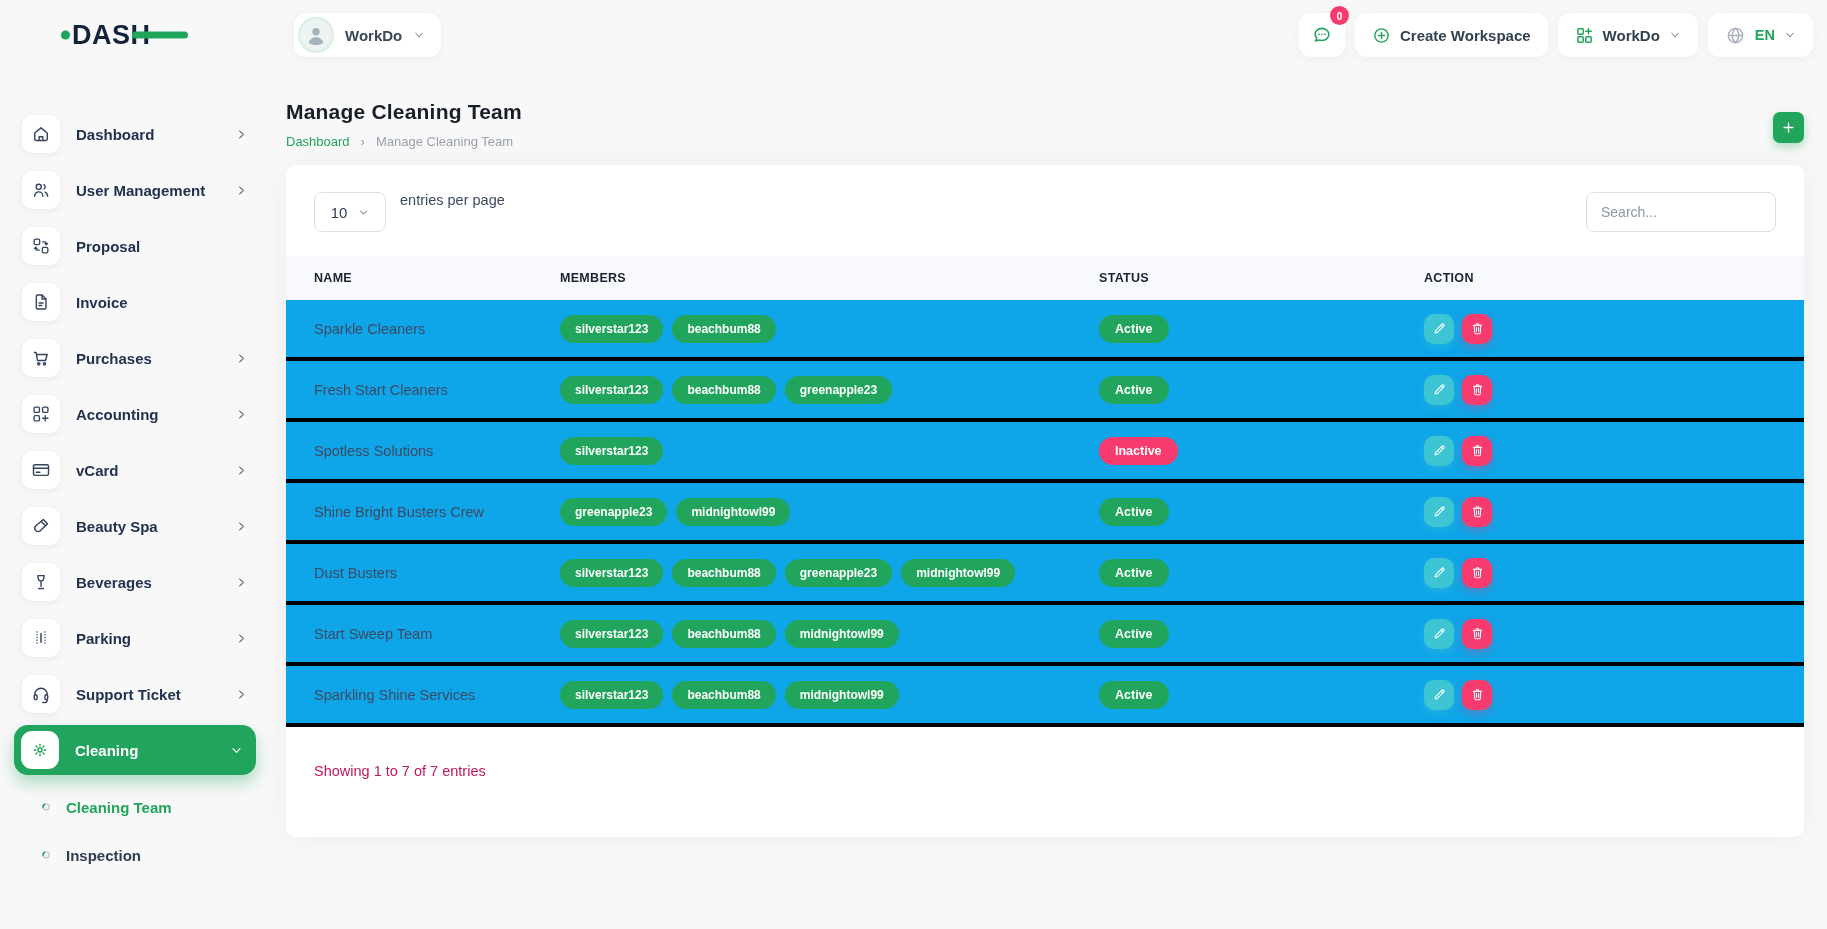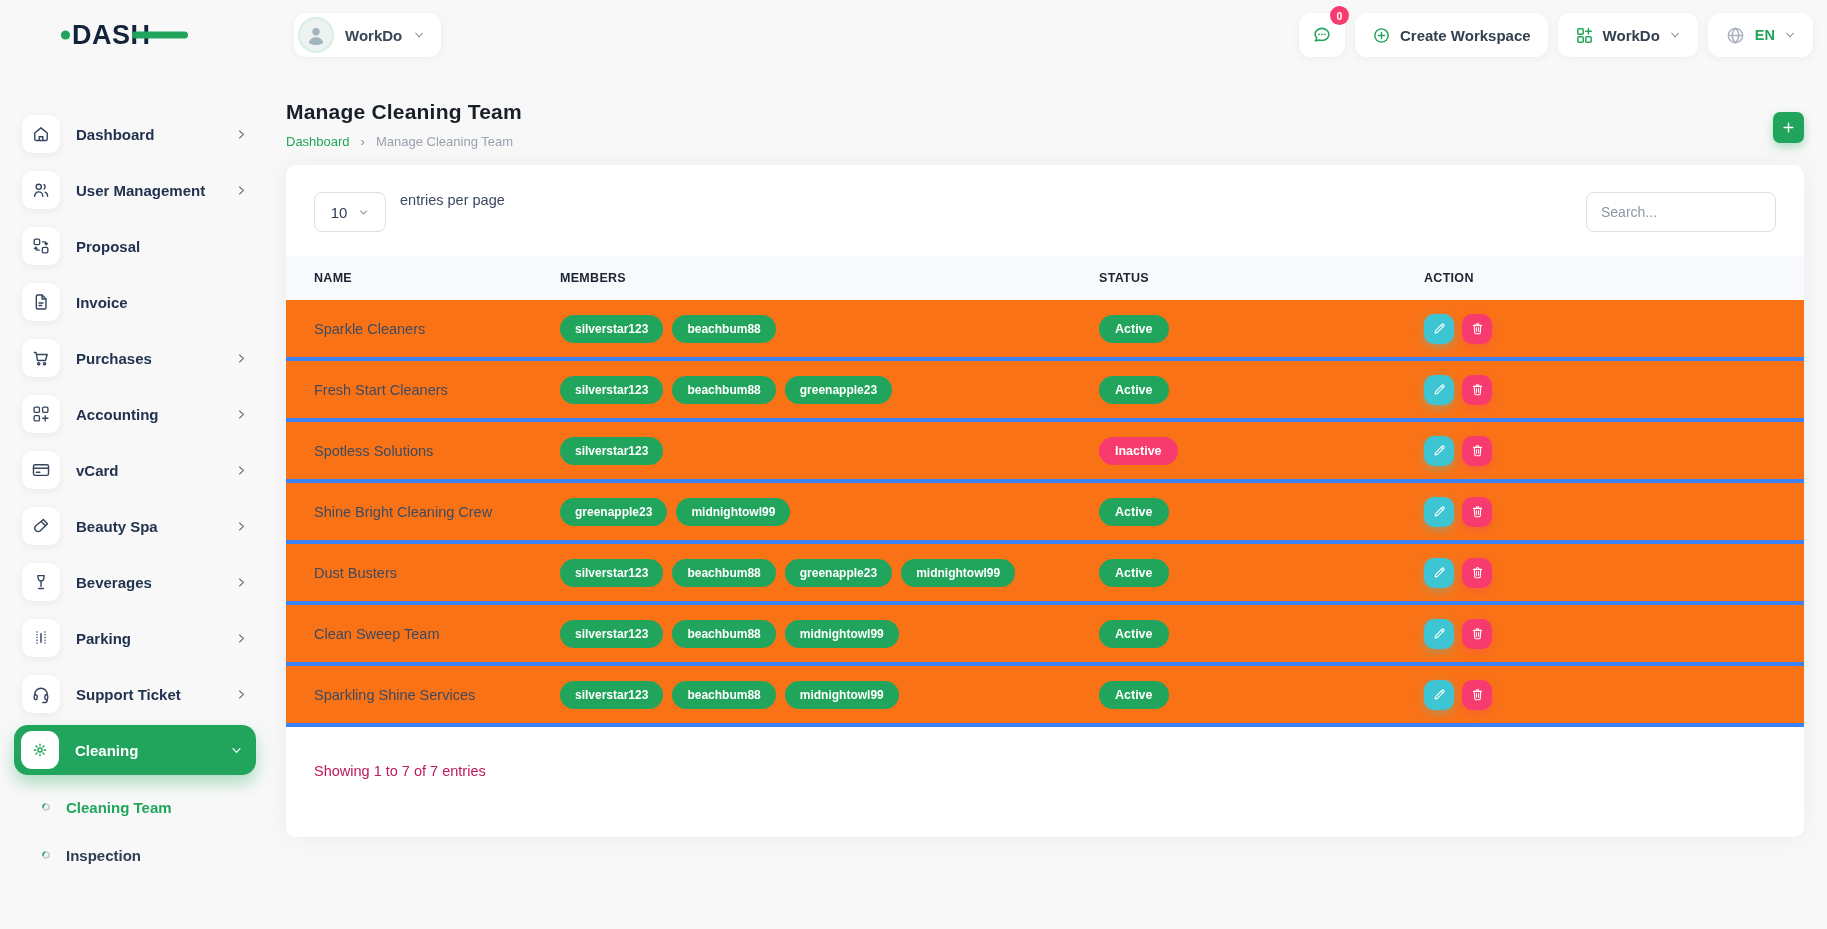--- a/index.html
+++ b/index.html
@@ -114,21 +114,21 @@
   .entries-label{ margin-left:14px; font-size:14.5px; color:#3c4961; }
   .search{
     margin-left:auto; width:190px; height:40px; border:1px solid var(--border); border-radius:8px;
     padding:0 14px; font-family:inherit; font-size:14px; color:#404040; outline:none; background:#fff;
   }
   .search::placeholder{ color:#8e97a6; }
 
   .tgrid{ display:grid; grid-template-columns:246px 539px 325px 1fr; align-items:center; padding:0 28px; }
   .thead{ height:44px; background:#f8f9fd; }
   .th{ font-size:12.5px; font-weight:700; color:#1b2432; letter-spacing:.3px; }
-  .t-row{ height:61px; border-bottom:4px solid #3b82f6; background:#f97316; }
+  .t-row{ height:61px; border-bottom:4px solid #000000; background:#0ea5e9; }
   .name-cell{ font-size:14.5px; color:#3d4a61; }
   .members-cell{ display:flex; gap:9px; flex-wrap:wrap; }
   .pill{
     background:var(--green); color:#fff; font-size:12px; font-weight:600;
     padding:7px 15px; border-radius:14px; white-space:nowrap;
   }
   .status-pill{
     display:inline-block; background:var(--green); color:#fff; font-size:12.5px; font-weight:600;
     padding:7px 16px; border-radius:15px;
   }
@@ -629,21 +629,21 @@
               </button>
               <button class="act-btn del">
                 <svg class="use-ic">
                   <use href="#i-trash"></use>
                 </svg>
               </button>
             </div>
           </div>
 
           <div class="t-row tgrid">
-            <div class="name-cell">Shine Bright Cleaning Crew</div>
+            <div class="name-cell">Shine Bright Busters Crew</div>
             <div class="members-cell">
 
                 <span class="pill">greenapple23</span>
 
                 <span class="pill">midnightowl99</span>
               </div>
             <div>
               <span class="status-pill">Active</span>
             </div>
             <div class="actions-cell">
@@ -683,21 +683,21 @@
               </button>
               <button class="act-btn del">
                 <svg class="use-ic">
                   <use href="#i-trash"></use>
                 </svg>
               </button>
             </div>
           </div>
 
           <div class="t-row tgrid">
-            <div class="name-cell">Clean Sweep Team</div>
+            <div class="name-cell">Start Sweep Team</div>
             <div class="members-cell">
 
                 <span class="pill">silverstar123</span>
 
                 <span class="pill">beachbum88</span>
 
                 <span class="pill">midnightowl99</span>
               </div>
             <div>
               <span class="status-pill">Active</span>

